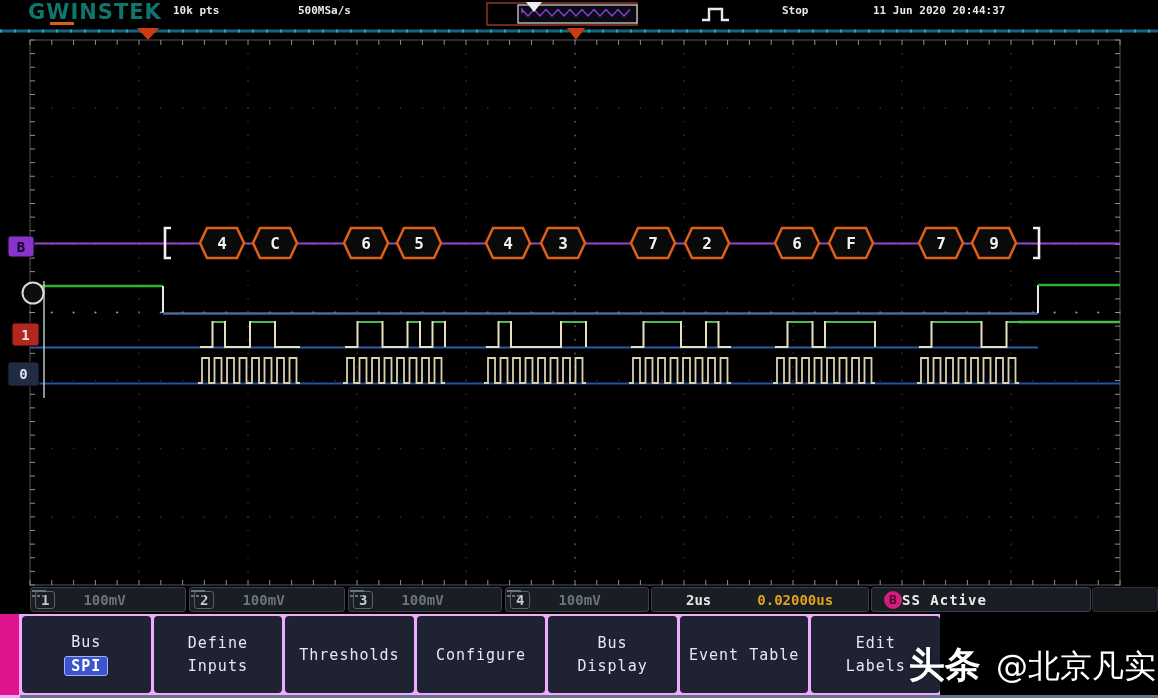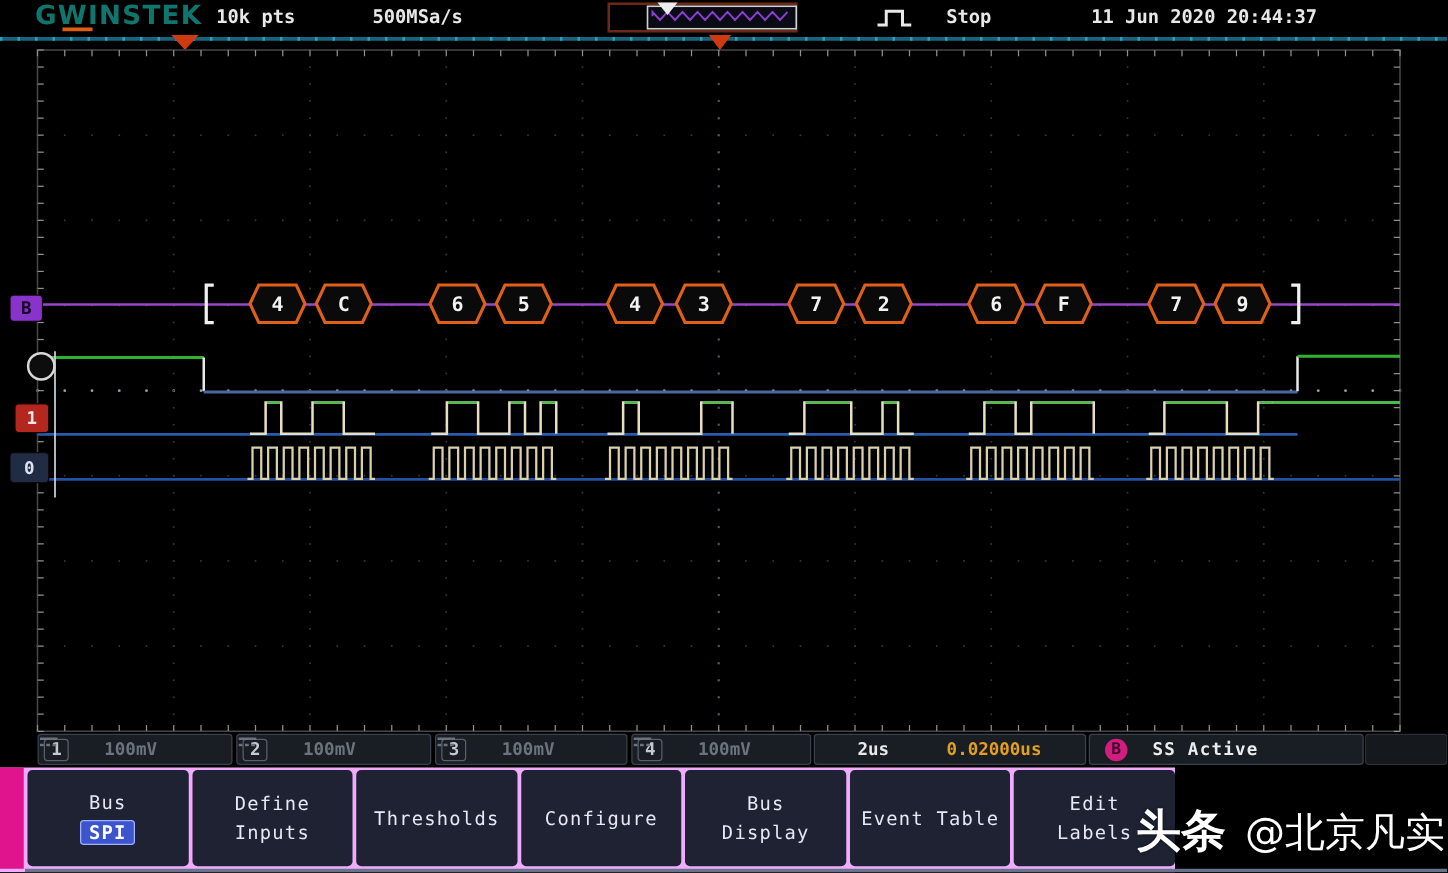--- a/index.html
+++ b/index.html
@@ -4,35 +4,35 @@
 <style>
   html,body{margin:0;padding:0;background:#000;}
   .screen{position:relative;width:1158px;height:698px;background:#000;overflow:hidden;
           font-family:"DejaVu Sans Mono","Liberation Mono",monospace;color:#e8e8e8;}
   svg{position:absolute;left:0;top:0;}
   
   .topbar{position:absolute;left:0;top:0;width:1158px;height:28px;z-index:5;}
   .logo{position:absolute;left:28px;top:0px;font-size:21px;font-weight:bold;letter-spacing:1px;
         color:#0f766e;font-family:"DejaVu Sans",sans-serif;}
   .logo-accent{position:absolute;left:50px;top:22px;width:24px;height:3px;background:#e06010;}
-  .tb-txt{position:absolute;top:4px;font-size:15px;font-weight:bold;color:#e8e8e8;white-space:pre;}
+  .tb-txt{position:absolute;top:4px;font-size:11px;font-weight:bold;color:#e8e8e8;white-space:pre;}
   .trig-icon{position:absolute;left:700px;top:6px;}
   
   .statusbar{position:absolute;left:0;top:586px;width:1158px;height:27px;z-index:5;}
   .sbox{position:absolute;top:1px;height:23px;background:#191d24;border:1px solid #3b424d;
         border-radius:3px;display:flex;align-items:center;font-size:14px;}
   .chnum{border:1px solid #596069;border-radius:3px;padding:0 5px;margin-left:4px;
          color:#c3c8d1;font-weight:bold;font-size:14px;}
   .dcic{margin-left:14px;}
   .chval{color:#6d737e;margin-left:14px;font-weight:bold;}
   .tb-main{color:#e8e8e8;font-weight:bold;margin-left:34px;}
   .tb-pos{color:#e2a01e;font-weight:bold;margin-left:46px;}
   .bcirc{width:18px;height:18px;border-radius:50%;background:#d01d7e;color:#47082a;font-weight:bold;
          font-size:13px;display:flex;align-items:center;justify-content:center;margin-left:12px;}
-  .bstat{color:#ecectc;color:#ececec;font-weight:bold;margin-left:20px;letter-spacing:1px;}
+  .bstat{color:#ecectc;color:#ececec;font-weight:bold;margin-left:0;letter-spacing:1px;}
   
   .menubar{position:absolute;left:0;top:614px;width:940px;height:84px;background:#f0abfc;z-index:5;}
   .mstrip{position:absolute;left:0;top:0;width:19px;height:81px;background:#e0148c;}
   .mrow{position:absolute;left:22px;top:2px;right:0;height:77px;display:flex;gap:3px;}
   .mbtn{flex:1;background:#1e2233;border-radius:4px;display:flex;flex-direction:column;
         align-items:center;justify-content:center;gap:5px;font-size:15px;color:#e6e8f2;
         letter-spacing:1px;cursor:pointer;}
   .badge-spi{background:#3c55cc;border:1px solid #9fb0ff;border-radius:3px;padding:0 6px;
              color:#fff;font-weight:bold;}
   .bezel{position:absolute;left:20px;bottom:0;width:1138px;height:3px;background:#66738a;}
@@ -1240,21 +1240,21 @@
   <div class="topbar">
     <span class="logo">GWINSTEK</span>
     <span class="logo-accent"></span>
     <span class="tb-txt" style="left:173px">10k pts</span>
     <span class="tb-txt" style="left:298px">500MSa/s</span>
     <span class="trig-icon">
       <svg width="34" height="16">
           <path d="M2 14 h7 v-11 h13 v11 h7" stroke="#e9e9e9" stroke-width="2.4" fill="none"></path>
         </svg>
     </span>
-    <span class="tb-txt" style="left:757px">Stop</span>
+    <span class="tb-txt" style="left:782px">Stop</span>
     <span class="tb-txt" style="left:873px">11 Jun 2020 20:44:37</span>
   </div>
 
   <div class="statusbar">
     <div class="sbox" style="left:30px;width:154px">
       <span class="chnum">1</span>
       <span class="dcic">
           <svg width="16" height="10">
             <line x1="1" y1="3" x2="15" y2="3" stroke="#6d737e" stroke-width="2"></line>
             <line x1="1" y1="8" x2="15" y2="8" stroke="#6d737e" stroke-width="2" stroke-dasharray="3 2"></line>

